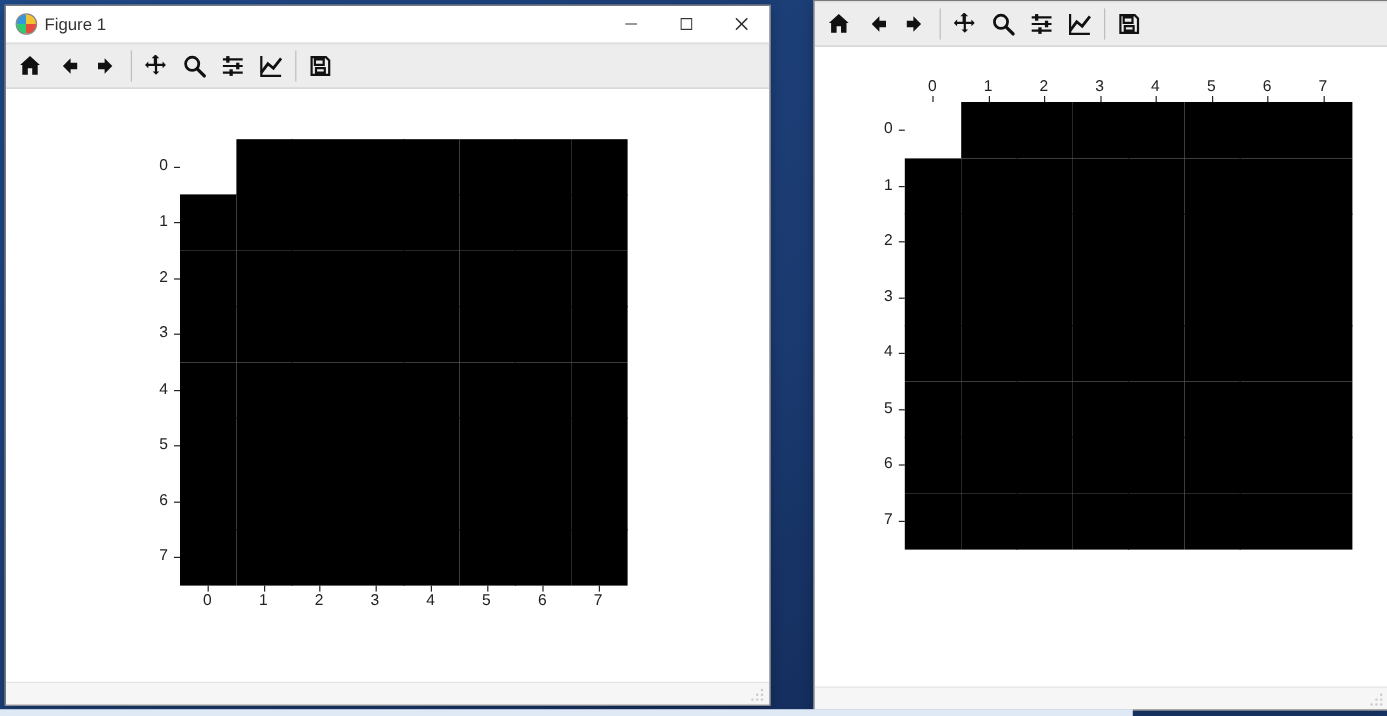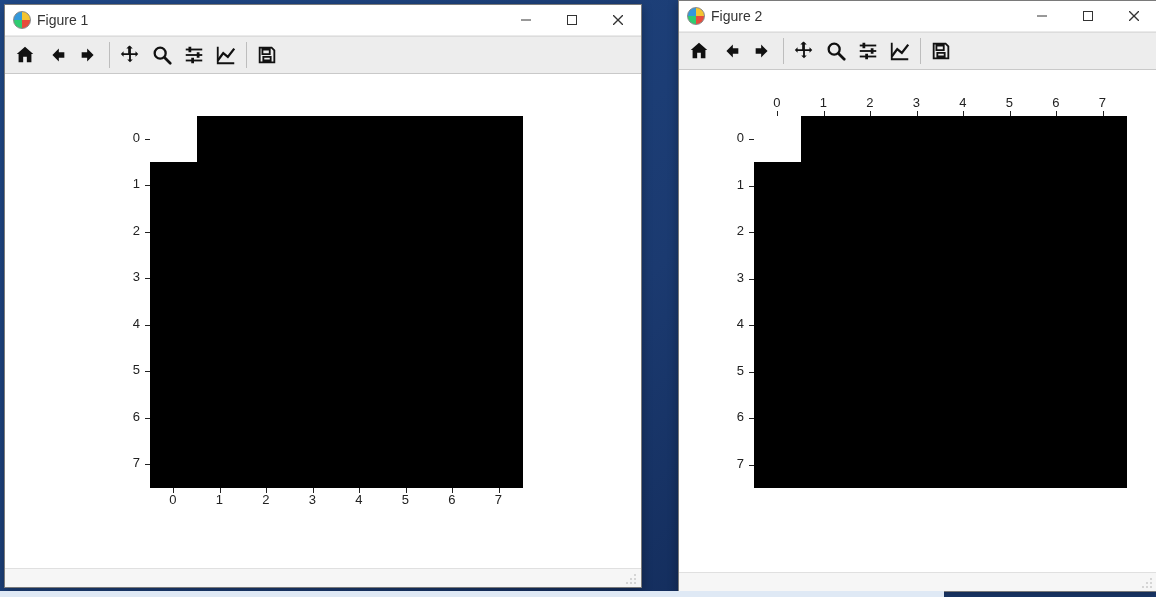--- a/index.html
+++ b/index.html
@@ -227,41 +227,20 @@
               <circle cx="8" cy="8" r="1"></circle>
               <circle cx="12" cy="4" r="1"></circle>
             </g>
           </svg>
       </div>
     </div>
   </div>
 
   <div id="win2" class="figwin">
     <div class="column">
-      <div class="titlebar">
-        <div class="ico"></div>
-        <div class="title">Figure 2</div>
-        <div class="spacer"></div>
-        <div class="winbtn" title="Minimize">
-          <svg width="10" height="10">
-              <line x1="0" y1="5" x2="10" y2="5" stroke="#333" stroke-width="1"></line>
-            </svg>
-        </div>
-        <div class="winbtn" title="Maximize">
-          <svg width="10" height="10">
-              <rect x="0.5" y="0.5" width="9" height="9" fill="none" stroke="#333" stroke-width="1"></rect>
-            </svg>
-        </div>
-        <div class="winbtn" title="Close">
-          <svg width="10" height="10">
-              <line x1="0" y1="0" x2="10" y2="10" stroke="#333" stroke-width="1.3"></line>
-              <line x1="10" y1="0" x2="0" y2="10" stroke="#333" stroke-width="1.3"></line>
-            </svg>
-        </div>
-      </div>
       <div class="toolbar">
         <div class="tbtn" title="Home">
             <svg width="22" height="22" viewBox="0 0 24 24">
               <path d="M3 11 12 3l9 8h-2v9h-5v-6H10v6H5v-9H3z" fill="#111"></path>
             </svg>
           </div>
         <div class="tbtn" title="Back">
             <svg width="22" height="22" viewBox="0 0 24 24">
               <path d="M14 5l-7 7 7 7v-4h6v-6h-6V5z" fill="#111"></path>
             </svg>

